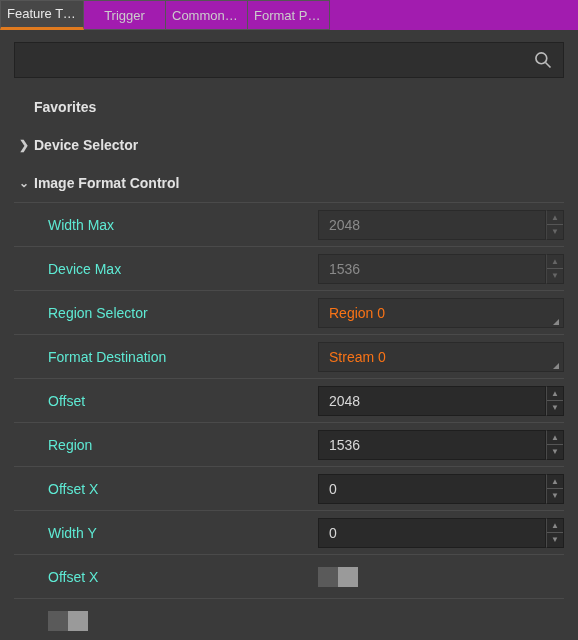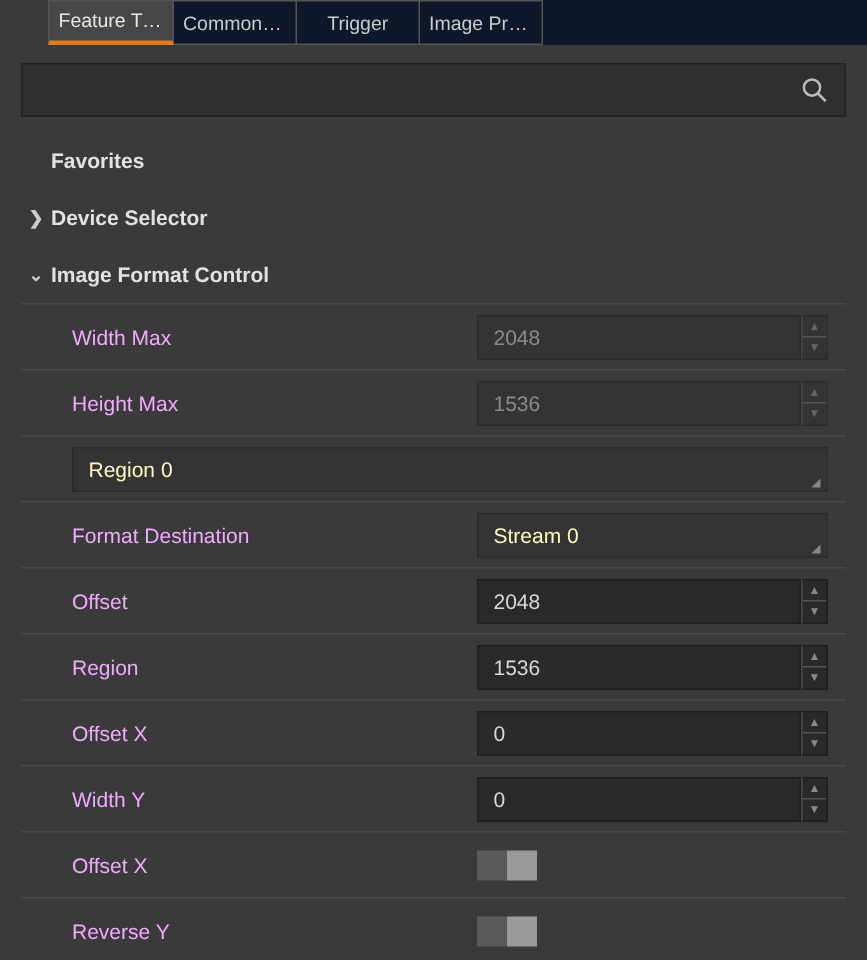--- a/index.html
+++ b/index.html
@@ -8,22 +8,21 @@
     height: 640px;
     background: #3a3a3a;
     font-family: "Segoe UI", Arial, sans-serif;
     font-size: 14px;
     color: #d0d0d0;
     overflow: hidden;
   }
   .tabs {
     display: flex;
     height: 30px;
-    background: #0f172a;
-    margin-left: 32px;
+    background: #a21caf;
   }
   .tab {
     height: 30px;
     line-height: 30px;
     padding: 0 6px;
     border: 1px solid #555;
     color: #ccc;
     font-size: 13px;
     white-space: nowrap;
     overflow: hidden;
@@ -88,29 +87,29 @@
   }
   .prop-row {
     display: flex;
     align-items: center;
     height: 44px;
     border-bottom: 1px solid #4a4a4a;
     padding-left: 34px;
   }
   .prop-label {
     flex: 0 0 270px;
-    color: #f0abfc;
+    color: #5eead4;
     font-size: 14px;
   }
   .prop-value {
     flex: 1;
     height: 30px;
     display: flex;
     align-items: stretch;
-    margin-right: 12px;
+    margin-right: 0;
   }
   .val-box {
     flex: 1;
     display: flex;
     align-items: center;
     padding: 0 10px;
     font-size: 14px;
     position: relative;
   }
   .spinner-col {
@@ -133,21 +132,21 @@
   .style-readonly .val-box,
   .style-readonly .spinner-col { background: #343434; color: #8a8a8a; border: 1px solid #2a2a2a; }
   .style-readonly .spinner-col { border-left: 1px solid #444; }
   .style-readonly .spin-btn { color: #666; }
 
   .style-edit .val-box,
   .style-edit .spinner-col { background: #2a2a2a; color: #d8d8d8; border: 1px solid #1e1e1e; }
   .style-edit .spinner-col { border-left: 1px solid #4a4a4a; }
   .style-edit .spin-btn { color: #888; }
 
-  .style-select .val-box { background: #343434; color: #fef9c3; border: 1px solid #2a2a2a; }
+  .style-select .val-box { background: #343434; color: #f97316; border: 1px solid #2a2a2a; }
   .select-tri {
     position: absolute;
     right: 4px; bottom: 2px;
     width: 0; height: 0;
     border-right: 6px solid #888;
     border-top: 6px solid transparent;
   }
 
   .toggle {
     width: 40px; height: 20px;
@@ -157,23 +156,23 @@
     flex: 1;
   }
   .toggle .off { background: #5a5a5a; }
   .toggle .on  { background: #9a9a9a; }
 </style>
 </head>
 <body>
 
 <div class="tabs">
   <div class="tab active tab-w0">Feature Tree</div>
+  <div class="tab tab-w2">Trigger</div>
   <div class="tab tab-w1">Common F...</div>
-  <div class="tab tab-w2">Trigger</div>
-  <div class="tab tab-w3">Image Pro...</div>
+  <div class="tab tab-w3">Format Pro...</div>
 </div>
 
 <div class="search-row">
   <div class="search-box">
     <input class="search-input" placeholder="" style="">
     <span class="search-icon">
       <svg viewBox="0 0 24 24" width="20" height="20" fill="none" stroke="currentColor" stroke-width="2">
         <circle cx="10" cy="10" r="6.5"></circle>
         <line x1="15" y1="15" x2="21" y2="21"></line>
       </svg>
@@ -204,31 +203,32 @@
       <div class="prop-value style-readonly">
         <div class="val-box">2048</div>
         <div class="spinner-col">
           <div class="spin-btn">▲</div>
           <div class="spin-btn">▼</div>
         </div>
       </div>
     </div>
 
     <div class="prop-row">
-      <div class="prop-label">Height Max</div>
+      <div class="prop-label">Device Max</div>
       <div class="prop-value style-readonly">
         <div class="val-box">1536</div>
         <div class="spinner-col">
           <div class="spin-btn">▲</div>
           <div class="spin-btn">▼</div>
         </div>
       </div>
     </div>
 
     <div class="prop-row">
+      <div class="prop-label">Region Selector</div>
       <div class="prop-value style-select">
         <div class="val-box">Region 0<span class="select-tri"></span></div>
       </div>
     </div>
 
     <div class="prop-row">
       <div class="prop-label">Format Destination</div>
       <div class="prop-value style-select">
         <div class="val-box">Stream 0<span class="select-tri"></span></div>
       </div>
@@ -282,21 +282,20 @@
       <div class="prop-label">Offset X</div>
       <div class="prop-value" style="align-items:center;">
         <div class="toggle">
           <div class="half off"></div>
           <div class="half on"></div>
         </div>
       </div>
     </div>
 
     <div class="prop-row">
-      <div class="prop-label">Reverse Y</div>
       <div class="prop-value" style="align-items:center;">
         <div class="toggle">
           <div class="half off"></div>
           <div class="half on"></div>
         </div>
       </div>
     </div>
 
   </div>
 </div>

